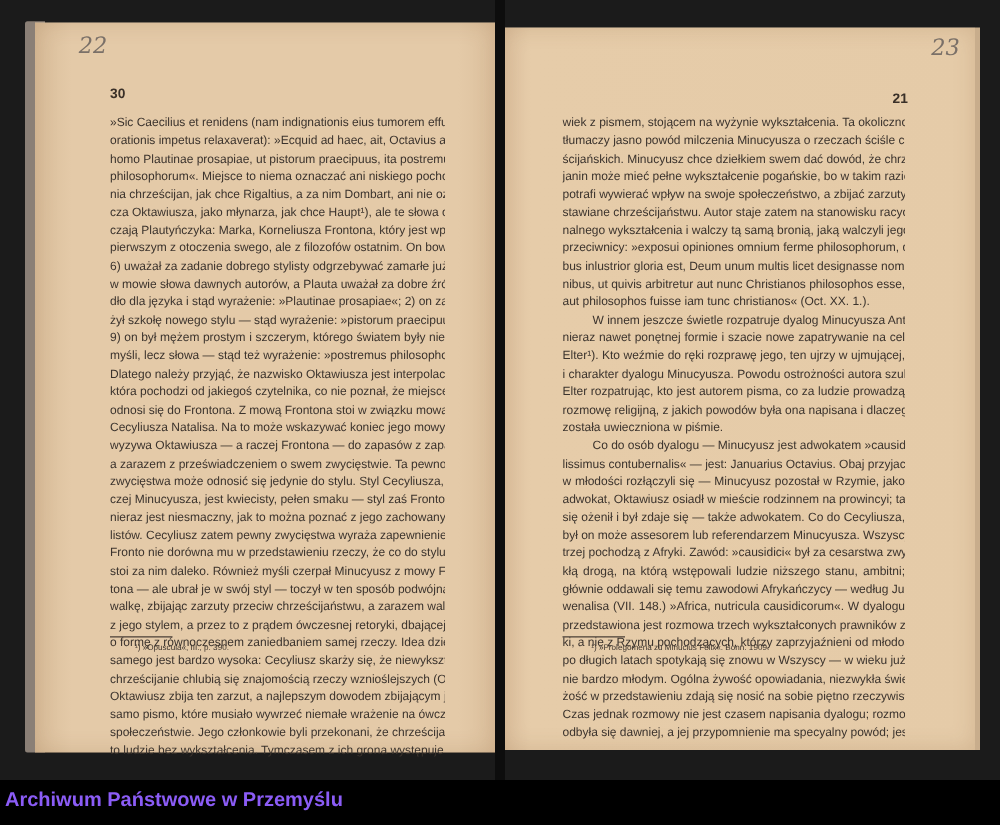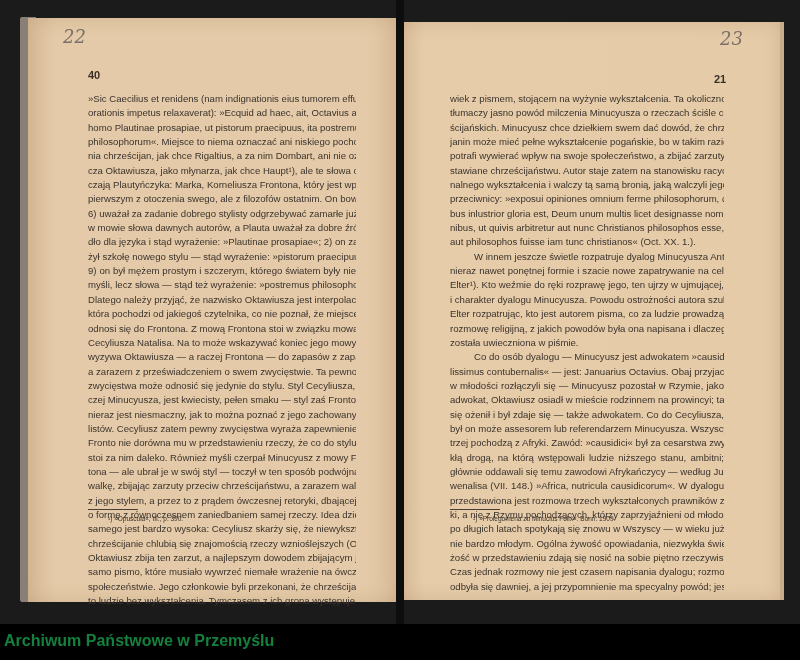--- a/index.html
+++ b/index.html
@@ -12,36 +12,36 @@
   .spine{position:absolute;left:396px;top:0;width:8px;height:624px;background:#0d0d0d;}
   .hand{position:absolute;font-family:"DejaVu Serif",serif;font-style:italic;color:#7a7068;font-size:18px;}
   .pno{position:absolute;font-family:"Liberation Sans",sans-serif;font-size:11px;color:#3a3028;font-weight:bold;}
   .text{position:absolute;font-family:"Liberation Sans",sans-serif;font-size:9.6px;line-height:14.35px;color:#3b332d;text-align:justify;}
   .line{display:block;text-align-last:justify;white-space:nowrap;overflow:hidden;}
   .line.last{text-align-last:left;}
   .line.indent{padding-left:24px;}
   .fn-rule{position:absolute;height:1px;background:#4a3f36;width:50px;}
   .footnote{position:absolute;font-family:"Liberation Sans",sans-serif;font-size:6.5px;color:#3b332d;}
   .banner{position:absolute;left:0;top:624px;width:800px;height:36px;background:#000;}
-  .banner-text{position:absolute;left:4px;top:8px;color:#15803d;font-family:"Liberation Sans",sans-serif;font-weight:bold;font-size:16px;}
+  .banner-text{position:absolute;left:4px;top:8px;color:#8b5cf6;font-family:"Liberation Sans",sans-serif;font-weight:bold;font-size:16px;}
 </style>
 </head>
 <body>
 
 <div class="scan"></div>
 <div class="stack-left"></div>
 
 <div class="page page-left"></div>
 <div class="page page-right"></div>
 <div class="spine"></div>
 
 <div class="hand" style="left:38px;top:26px;margin-left:25px;">22</div>
-<div class="hand" style="left:720px;top:28px;">23</div>
+<div class="hand" style="left:745px;top:28px;">23</div>
 
-<div class="pno" style="left:88px;top:69px;">40</div>
+<div class="pno" style="left:88px;top:69px;">30</div>
 <div class="pno" style="left:714px;top:73px;">21</div>
 
 <div class="text" id="left-text" style="left:88px;top:92px;width:268px;">
     <span class="line">»Sic Caecilius et renidens (nam indignationis eius tumorem effusae</span>
     <span class="line">orationis impetus relaxaverat): »Ecquid ad haec, ait, Octavius audet,</span>
     <span class="line">homo Plautinae prosapiae, ut pistorum praecipuus, ita postremus</span>
     <span class="line">philosophorum«. Miejsce to niema oznaczać ani niskiego pochodze-</span>
     <span class="line">nia chrześcijan, jak chce Rigaltius, a za nim Dombart, ani nie ozna-</span>
     <span class="line">cza Oktawiusza, jako młynarza, jak chce Haupt¹), ale te słowa ozna-</span>
     <span class="line">czają Plautyńczyka: Marka, Korneliusza Frontona, który jest wprawdzie</span>

